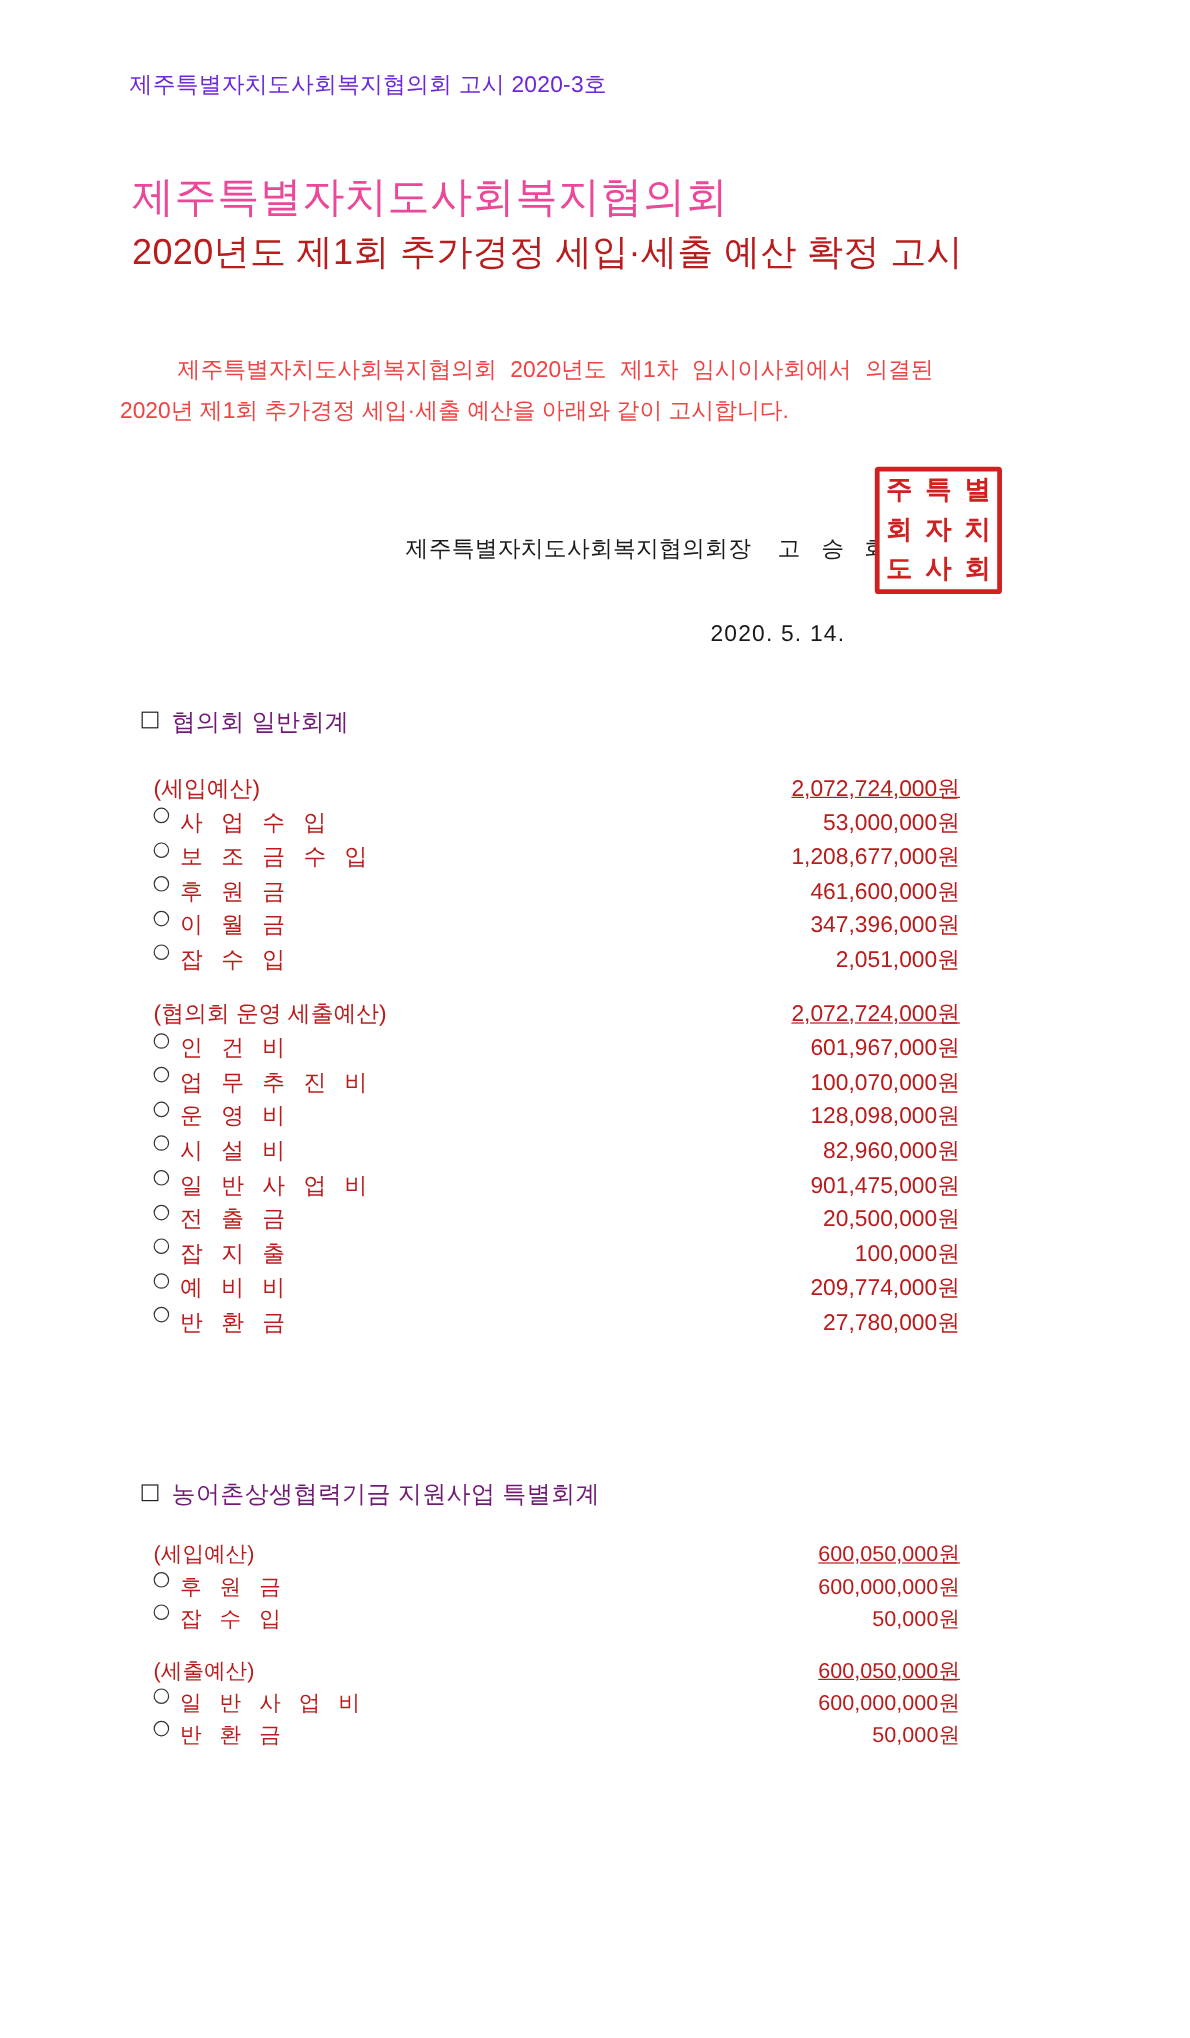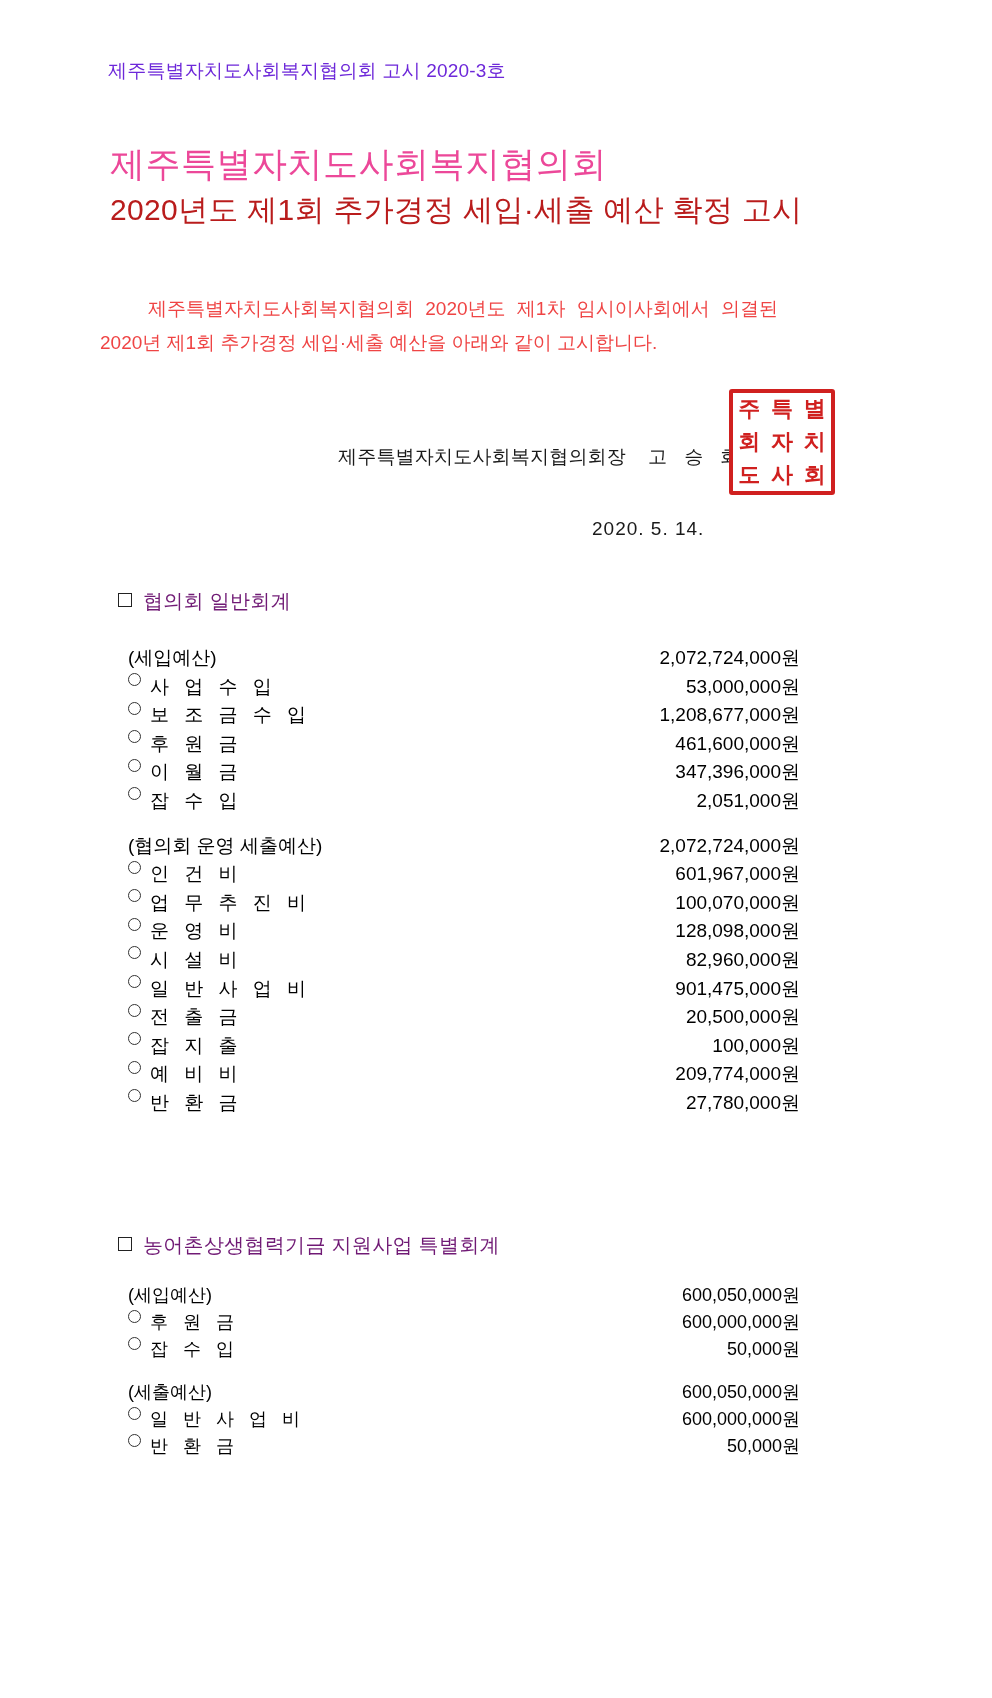--- a/index.html
+++ b/index.html
@@ -142,28 +142,29 @@
     position: absolute;
     left: 128px;
     width: 672px;
   }
   .row {
     display: flex;
     align-items: baseline;
     justify-content: space-between;
     font-size: 19px;
     line-height: 28.6px;
-    color: #000000;
+    color: #b91c1c;
     white-space: nowrap;
   }
   .row.head .label {
     font-size: 19px;
   }
   .row.head .amount {
     font-size: 19px;
+    text-decoration: underline;
   }
   .row .label {
     display: inline-block;
   }
   .row.item .label {
     padding-left: 22px;
     position: relative;
   }
   .row.item .label .bullet {
     position: absolute;

